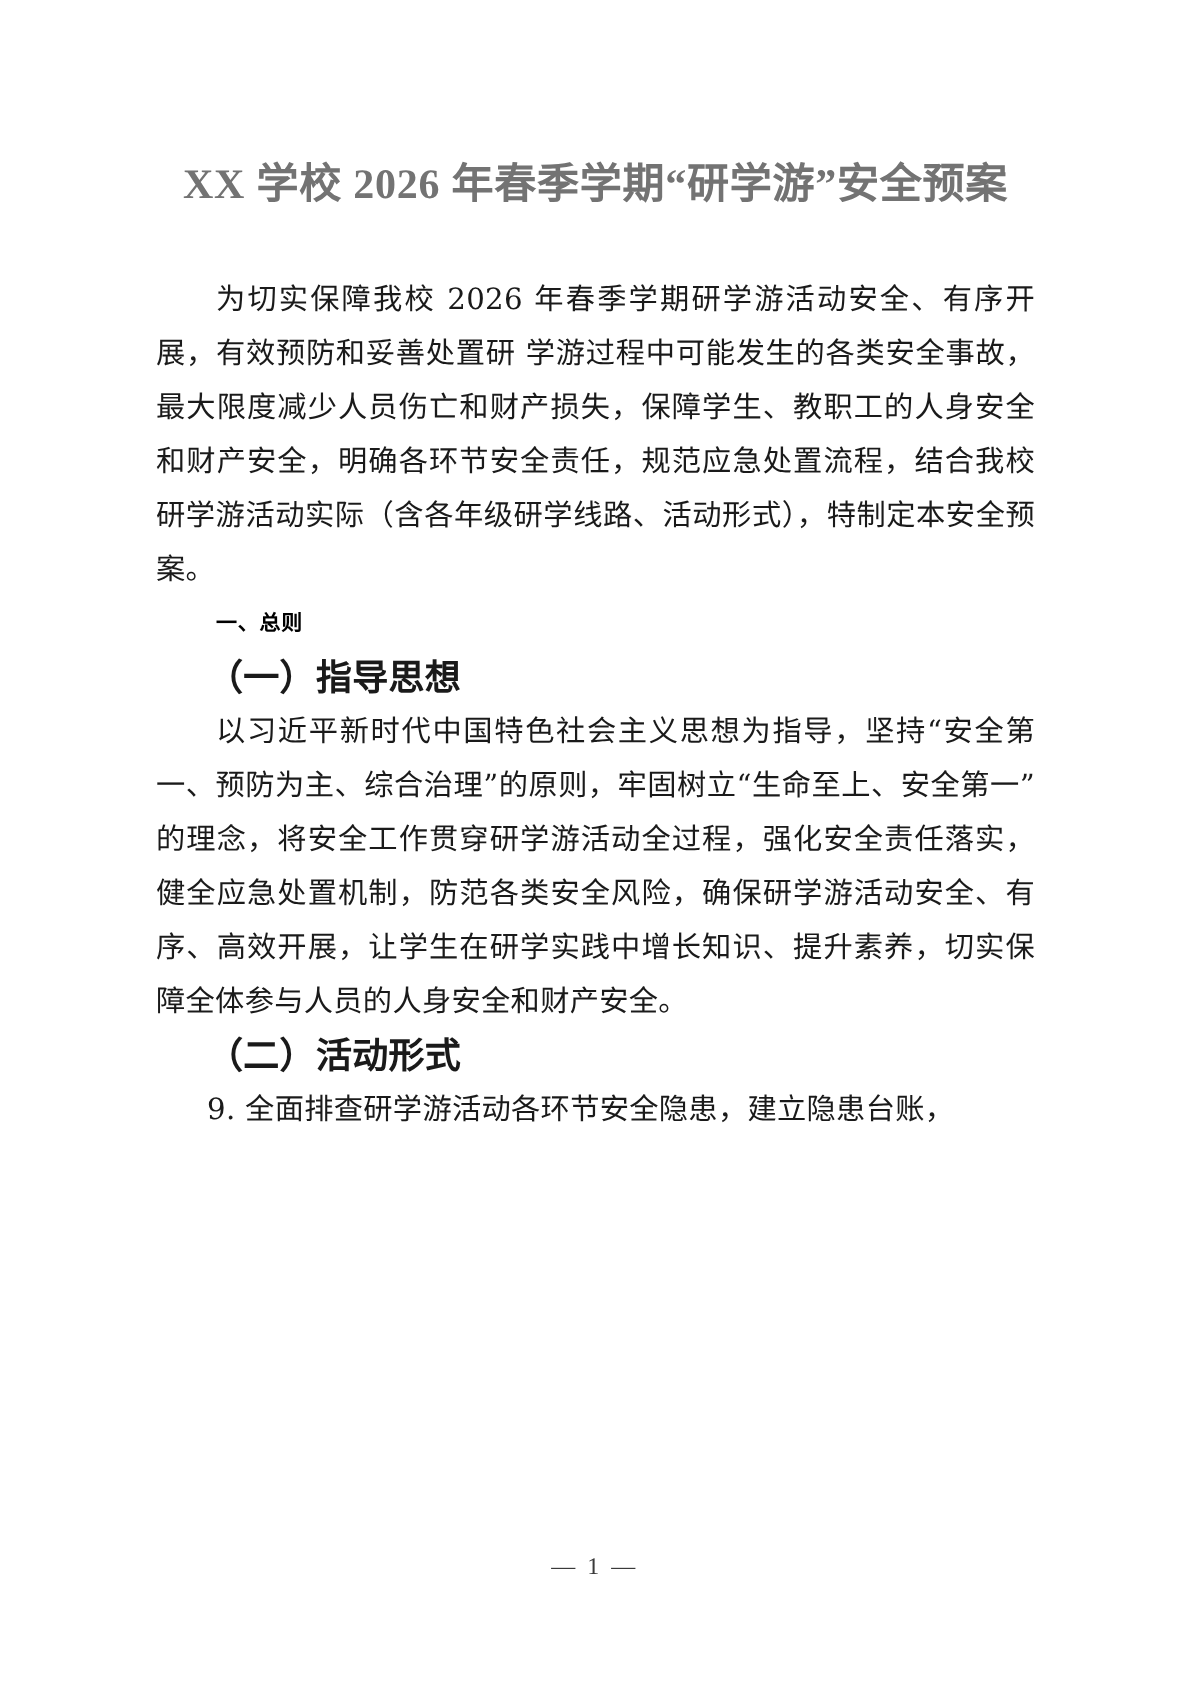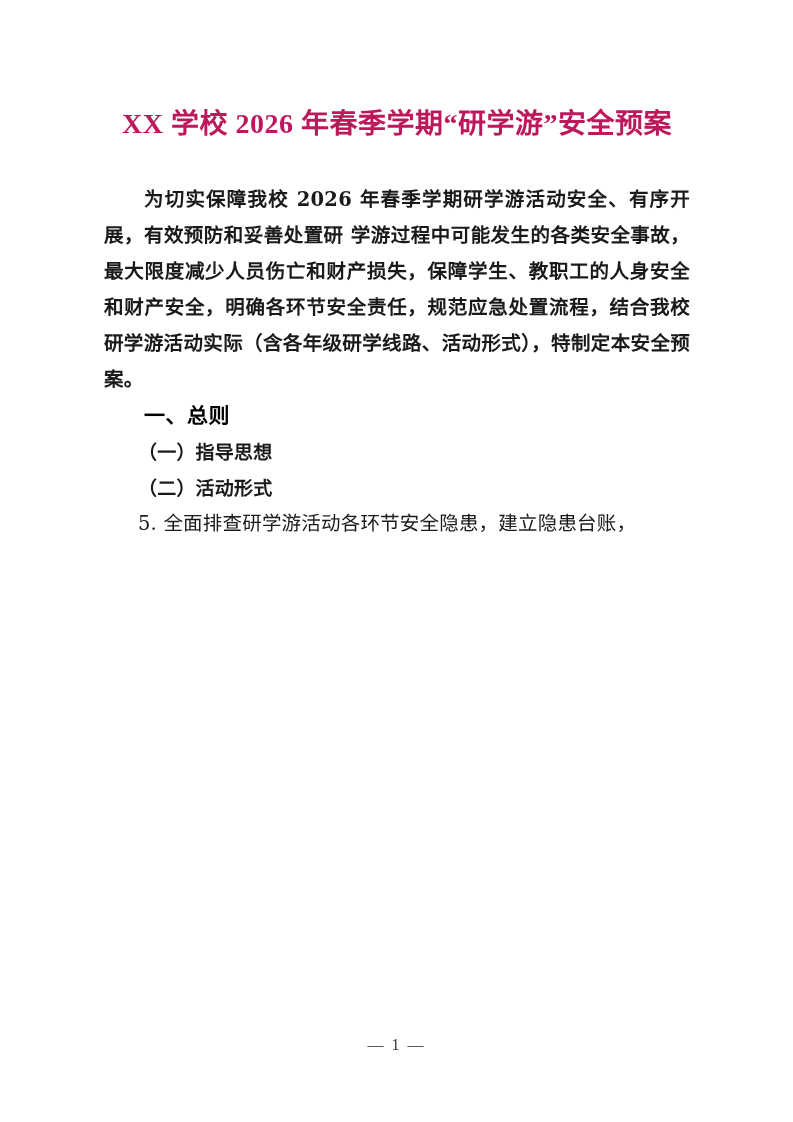--- a/index.html
+++ b/index.html
@@ -25,21 +25,21 @@
     top: 0;
     width: 586px;
   }
 
   
   .doc-title {
     font-family: "Liberation Serif", "DejaVu Serif", serif;
     font-weight: bold;
     font-size: 28px;
     line-height: 41px;
-    color: #be185d;
+    color: #737373;
     text-align: center;
     margin: 0;
     padding-top: 103px;
     letter-spacing: 0.5px;
   }
 
   
   .para {
     font-family: "DejaVu Serif", "Liberation Serif", serif;
     font-size: 19.5px;
@@ -47,39 +47,38 @@
     color: #1a1a1a;
     text-align: justify;
     text-justify: inter-ideograph;
     margin: 0;
     text-indent: 40px;
     letter-spacing: 0.2px;
   }
 
   .para-first {
     margin-top: 38px;
-    font-weight: bold;
   }
 
   
   .h1-cn {
     font-family: "DejaVu Sans", "Liberation Sans", sans-serif;
     font-weight: bold;
-    font-size: 21px;
+    font-size: 14px;
     line-height: 36px;
     color: #000000;
     margin: 0;
     text-indent: 40px;
     letter-spacing: 0.5px;
   }
 
   
   .h2-cn {
     font-family: "DejaVu Serif", "Liberation Serif", serif;
-    font-size: 19px;
+    font-size: 24px;
     line-height: 36px;
     color: #1a1a1a;
     margin: 0;
     text-indent: 34px;
     letter-spacing: 0.2px;
   }
 
   
   .list-line {
     font-family: "DejaVu Serif", "Liberation Serif", serif;
@@ -115,22 +114,23 @@
 
     <h1 class="doc-title">XX 学校 2026 年春季学期“研学游”安全预案</h1>
 
     <p class="para para-first">为切实保障我校 2026 年春季学期研学游活动安全、有序开展，有效预防和妥善处置研 学游过程中可能发生的各类安全事故，最大限度减少人员伤亡和财产损失，保障学生、教职工的人身安全和财产安全，明确各环节安全责任，规范应急处置流程，结合我校研学游活动实际（含各年级研学线路、活动形式），特制定本安全预案。</p>
 
 
     <h2 class="h1-cn">一、总则</h2>
 
     <h3 class="h2-cn">（一）指导思想</h3>
 
+    <p class="para">以习近平新时代中国特色社会主义思想为指导，坚持“安全第一、预防为主、综合治理”的原则，牢固树立“生命至上、安全第一”的理念，将安全工作贯穿研学游活动全过程，强化安全责任落实，健全应急处置机制，防范各类安全风险，确保研学游活动安全、有序、高效开展，让学生在研学实践中增长知识、提升素养，切实保障全体参与人员的人身安全和财产安全。</p>
 
     <h3 class="h2-cn">（二）活动形式</h3>
 
-    <p class="list-line">5. 全面排查研学游活动各环节安全隐患，建立隐患台账，</p>
+    <p class="list-line">9. 全面排查研学游活动各环节安全隐患，建立隐患台账，</p>
 
   </div>
 
   <div class="page-footer">— 1 —</div>
 
 </div>
 
 </body></html>

